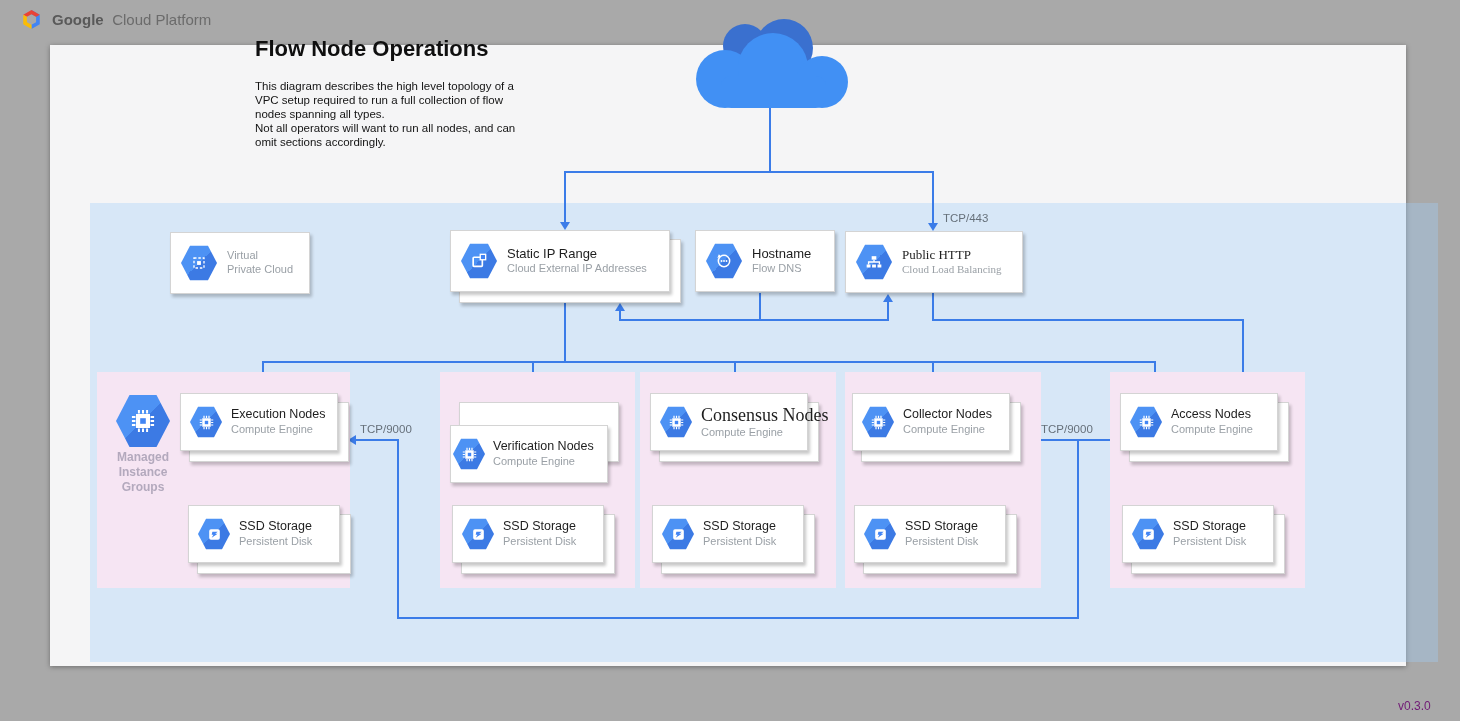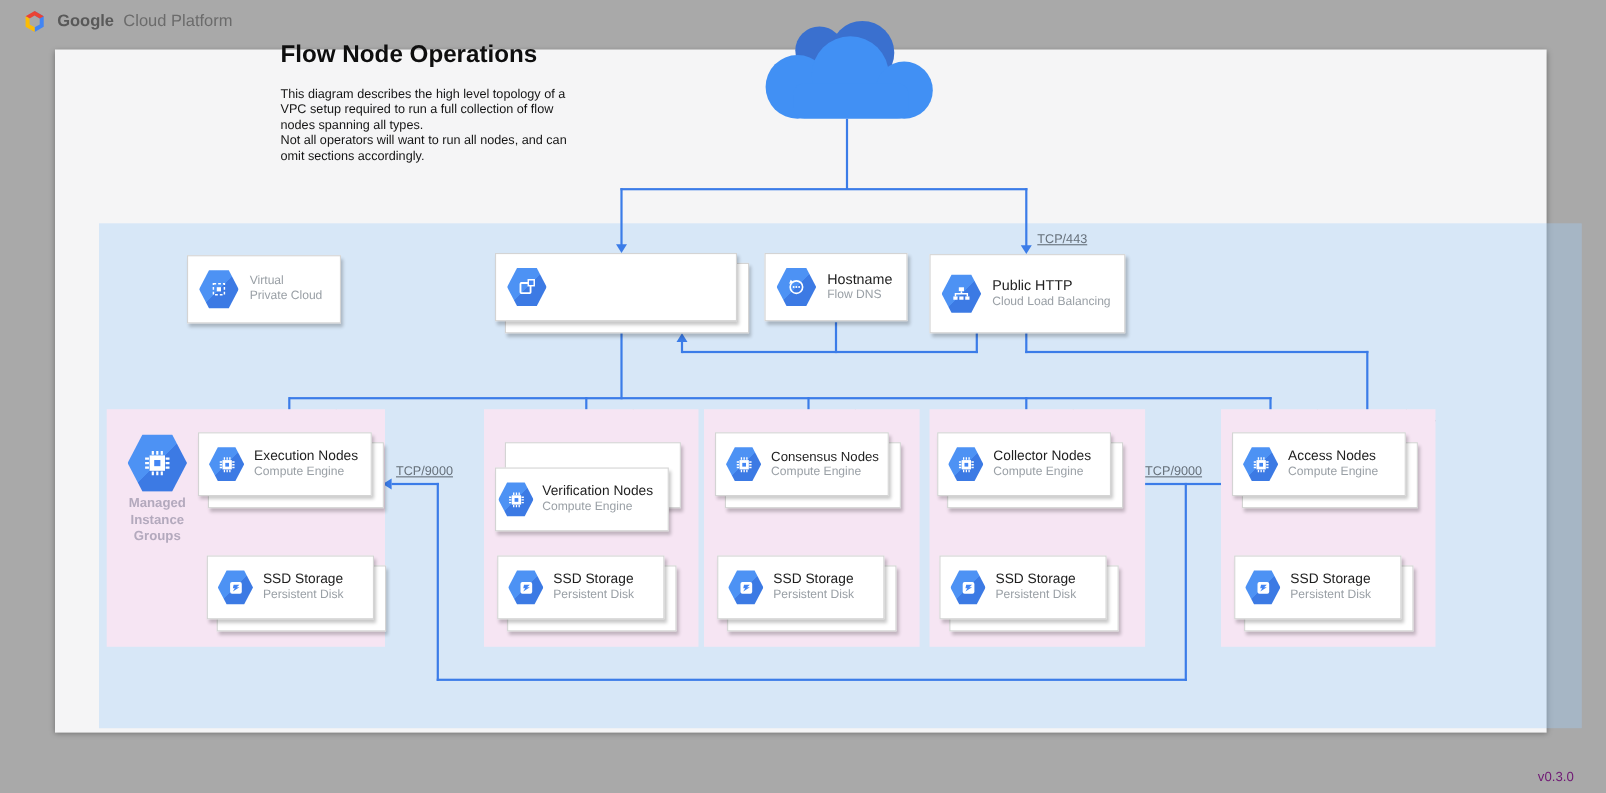--- a/index.html
+++ b/index.html
@@ -28,21 +28,21 @@
   .pre{white-space:pre-line;}
   
   .grp{position:absolute;top:372px;height:216px;background:#f6e5f3;}
   #mig-label{position:absolute;left:99px;top:450px;width:88px;text-align:center;font-size:12px;font-weight:bold;color:#b3a9bd;line-height:15px;}
   
   .lh{position:absolute;height:2px;background:#3b7ce8;}
   .lv{position:absolute;width:2px;background:#3b7ce8;}
   .ad{position:absolute;width:0;height:0;border-left:5px solid transparent;border-right:5px solid transparent;border-top:8px solid #3b7ce8;}
   .au{position:absolute;width:0;height:0;border-left:5px solid transparent;border-right:5px solid transparent;border-bottom:8px solid #3b7ce8;}
   .al{position:absolute;width:0;height:0;border-top:5px solid transparent;border-bottom:5px solid transparent;border-right:8px solid #3b7ce8;}
-  .plabel{position:absolute;font-size:11.5px;color:#66707a;white-space:nowrap;text-decoration:underline;}
+  .plabel{position:absolute;font-size:11.5px;color:#66707a;white-space:nowrap;}
   #version{position:absolute;left:1398px;top:699px;font-size:12px;color:#701a75;}
 </style>
 </head>
 <body>
 
 <div id="screen">
 
   <div id="brand">
     <span style="display:inline-flex;">
       <svg width="23" height="23" viewBox="0 0 24 24">
@@ -154,39 +154,43 @@
   </div>
 
   <div class="ghost" style="left:459px;top:239px;width:220px;height:62px;"></div>
   <div class="card" style="left:450px;top:230px;width:220px;height:62px;">
     <div class="hex hex34">
       <svg width="20" height="20" viewBox="0 0 24 24" fill="none">
           <rect x="5" y="7.5" width="11" height="11" rx="1" stroke="#fff" stroke-width="2"></rect>
           <rect x="13.5" y="4" width="6.5" height="6.5" fill="#4285f4" stroke="#fff" stroke-width="1.6"></rect>
         </svg>
     </div>
-  </div>
-
-  <div class="card" style="left:695px;top:230px;width:130px;height:62px;">
+    <div class="txt">
+      <span class="t">Static IP Range</span>
+      <span class="s">Cloud External IP Addresses</span>
+    </div>
+  </div>
+
+  <div class="card" style="left:695px;top:230px;width:140px;height:62px;">
     <div class="hex hex34">
       <svg width="20" height="20" viewBox="0 0 24 24" fill="none">
           <circle cx="12" cy="12" r="6.8" stroke="#fff" stroke-width="1.8"></circle>
           <circle cx="9" cy="12" r="1.1" fill="#fff"></circle>
           <circle cx="12" cy="12" r="1.1" fill="#fff"></circle>
           <circle cx="15" cy="12" r="1.1" fill="#fff"></circle>
           <path d="M4 8.4l1.8-4.4 3 2.6z" fill="#fff"></path>
         </svg>
     </div>
     <div class="txt">
       <span class="t">Hostname</span>
       <span class="s">Flow DNS</span>
     </div>
   </div>
 
-  <div class="card" style="left:845px;top:231px;width:178px;height:72px;">
+  <div class="card" style="left:845px;top:231px;width:178px;height:62px;font-family:Liberation Serif, serif;">
     <div class="hex hex34">
       <svg width="20" height="20" viewBox="0 0 24 24">
           <g stroke="#fff" stroke-width="1.6" fill="none">
             <path d="M12 9.4v2.6M5.5 15v-3h13v3"></path>
           </g>
           <rect x="9.2" y="5" width="5.6" height="4.2" fill="#fff"></rect>
           <rect x="3.2" y="15" width="4.6" height="3.6" fill="#fff"></rect>
           <rect x="9.7" y="15" width="4.6" height="3.6" fill="#fff"></rect>
           <rect x="16.2" y="15" width="4.6" height="3.6" fill="#fff"></rect>
         </svg>
@@ -281,21 +285,21 @@
     <div class="hex hex30">
         <svg width="17" height="17" viewBox="0 0 24 24">
           <g stroke="#fff" stroke-width="1.7">
             <path d="M8.5 2.5v3M12 2.5v3M15.5 2.5v3M8.5 18.5v3M12 18.5v3M15.5 18.5v3M2.5 8.5h3M2.5 12h3M2.5 15.5h3M18.5 8.5h3M18.5 12h3M18.5 15.5h3"></path>
           </g>
           <rect x="6" y="6" width="12" height="12" fill="#fff"></rect>
           <rect x="9.6" y="9.6" width="4.8" height="4.8" fill="#4285f4"></rect>
         </svg>
       </div>
     <div class="txt">
-        <span class="t" style="font-size:12px;">Consensus Nodes</span>
+        <span class="t" style="font-size:18px;font-family:Liberation Serif, serif;">Consensus Nodes</span>
         <span class="s">Compute Engine</span>
       </div>
   </div>
   <div class="ghost" style="left:661px;top:514px;width:152px;height:58px;"></div>
   <div class="card" style="left:652px;top:505px;width:152px;height:58px;padding:0 9px;gap:9px;">
     <div class="hex hex30">
         <svg width="17" height="17" viewBox="0 0 24 24">
           <rect x="4.5" y="4.5" width="15" height="15" rx="2.5" fill="#fff"></rect>
           <path d="M9 8h7.5L13 11h3.5L8 16.5l2.5-4H8z" fill="#4285f4"></path>
         </svg>

